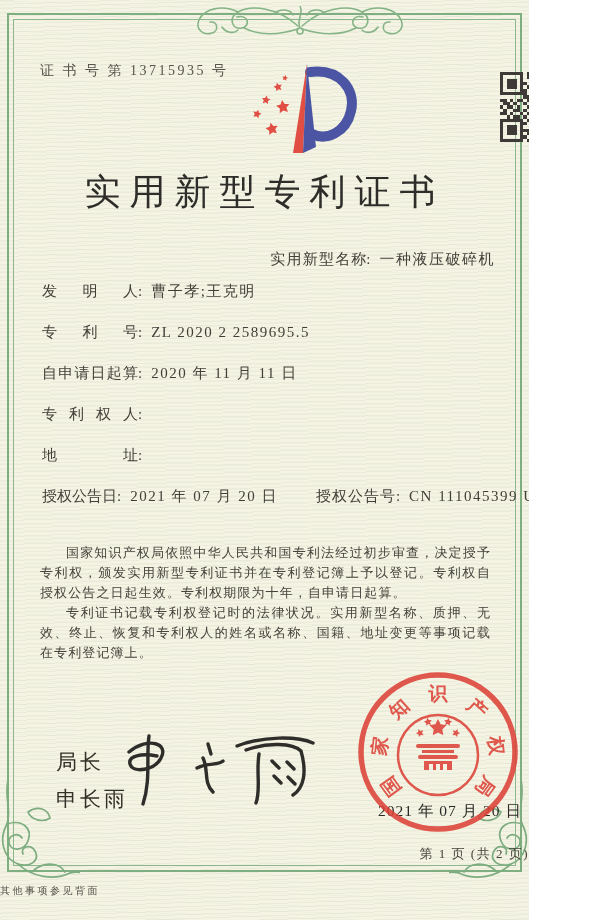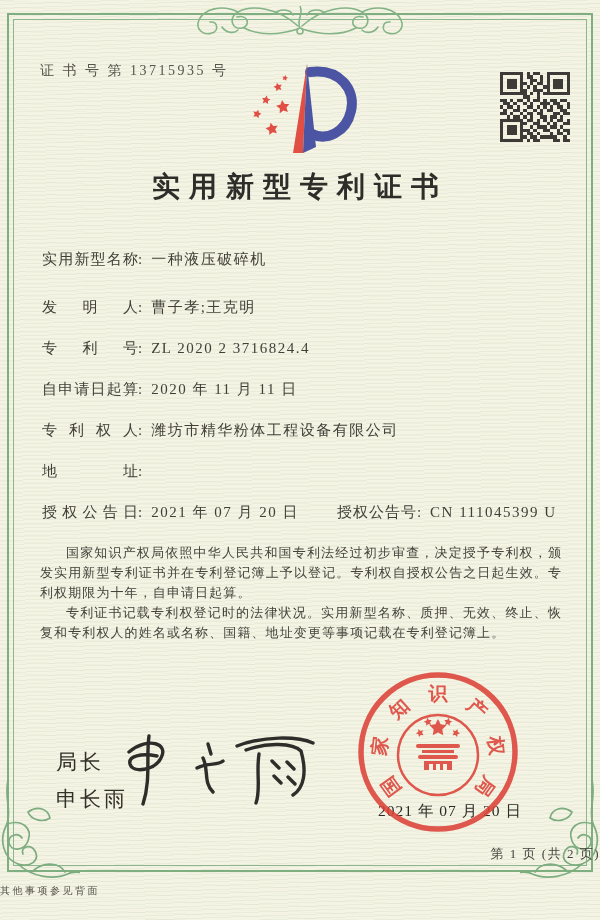--- a/index.html
+++ b/index.html
@@ -1,34 +1,34 @@
 <!DOCTYPE html>
 <html><head>
 <meta charset="utf-8">
 <style>
   html,body{margin:0;padding:0;}
   body{width:600px;height:920px;font-family:"Liberation Serif","DejaVu Serif",serif;}
-  .page{position:relative;width:600px;height:920px;overflow:hidden;
+  .page{position:relative;width:529px;height:920px;overflow:hidden;
     background:#f5f3e3;
     background-image:
       repeating-linear-gradient(178deg, rgba(150,190,150,.13) 0 1px, rgba(0,0,0,0) 1px 4px),
       repeating-linear-gradient(2deg, rgba(160,195,160,.08) 0 1px, rgba(0,0,0,0) 1px 6px);
   }
   .frame-outer{position:absolute;left:7px;right:7px;top:13px;bottom:48px;border:2.5px solid #7fae81;}
   .frame-inner{position:absolute;left:13px;right:13px;top:19px;bottom:54px;border:1px solid #8cb78e;}
   .cert-no{position:absolute;left:40px;top:62px;font-size:14px;letter-spacing:2.5px;color:#56544c;}
   .logo{position:absolute;left:238px;top:56px;}
   .qr{position:absolute;left:500px;top:72px;width:70px;height:70px;display:grid;
       grid-template-columns:repeat(21,1fr);grid-template-rows:repeat(21,1fr);}
   .qr .on{background:#3e3a38;}
-  .title{position:absolute;left:0;right:0;top:168px;text-align:center;font-size:28px;font-weight:700;
+  .title{position:absolute;left:0;right:0;top:168px;text-align:center;font-size:36px;font-weight:400;
       letter-spacing:9px;color:#2e2d29;}
   .fields{position:absolute;left:42px;right:34px;top:247px;font-size:15px;color:#413f38;}
   .frow{display:flex;align-items:baseline;line-height:24px;margin-bottom:17px;white-space:nowrap;}
-  .frow.first{margin-bottom:24px;}
+  .frow.first{margin-bottom:8px;justify-content:flex-end;}
   .flabel{display:inline-block;width:96px;text-align:justify;text-align-last:justify;}
   .fcolon{margin-right:9px;}
   .fvalue{letter-spacing:1.5px;font-family:Liberation Serif, serif;}
   .gpair2{margin-left:38px;}
   .gpair2 .glabel2{letter-spacing:1px;}
   .paras{position:absolute;left:40px;right:38px;top:530px;font-size:13px;line-height:20px;
       color:#45433c;text-align:justify;letter-spacing:1.1px;margin-top:13px;}
   .paras p{margin:0;text-indent:2em;}
   .director{position:absolute;left:56px;top:744px;font-size:21px;color:#333028;letter-spacing:3px;line-height:37px;}
   .sig{position:absolute;left:115px;top:728px;}
@@ -560,31 +560,30 @@
         <span class="fvalue">一种液压破碎机</span>
     </div>
     <div class="frow">
       <span class="flabel">发明人</span>
         <span class="fcolon">:</span>
         <span class="fvalue">曹子孝;王克明</span>
     </div>
     <div class="frow">
       <span class="flabel">专利号</span>
         <span class="fcolon">:</span>
-        <span class="fvalue">ZL 2020 2 3716824.4</span>
+        <span class="fvalue">ZL 2020 2 2589695.5</span>
     </div>
     <div class="frow">
       <span class="flabel">自申请日起算</span>
         <span class="fcolon">:</span>
         <span class="fvalue">2020 年 11 月 11 日</span>
     </div>
     <div class="frow">
       <span class="flabel">专利权人</span>
         <span class="fcolon">:</span>
-        <span class="fvalue">潍坊市精华粉体工程设备有限公司</span>
     </div>
     <div class="frow">
       <span class="flabel">地址</span>
         <span class="fcolon">:</span>
     </div>
     <div class="frow">
       <span class="flabel">授权公告日</span>
         <span class="fcolon">:</span>
         <span class="fvalue">2021 年 07 月 20 日</span>
       <span class="gpair2">

